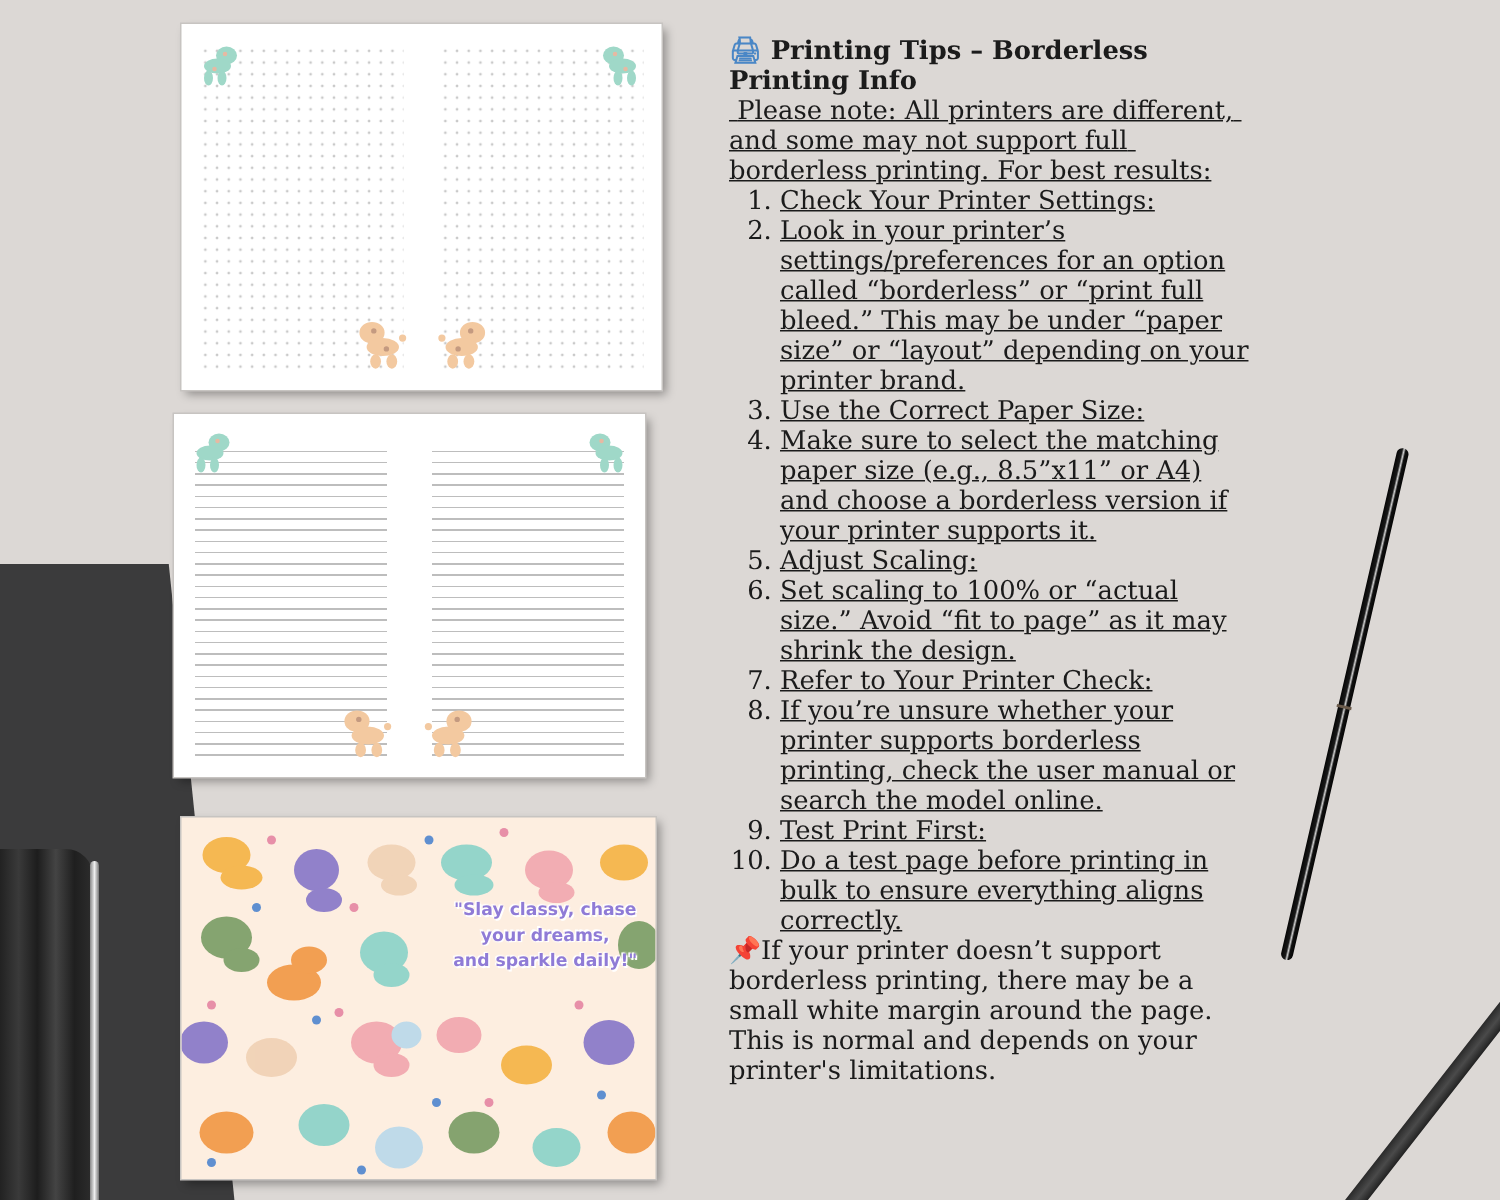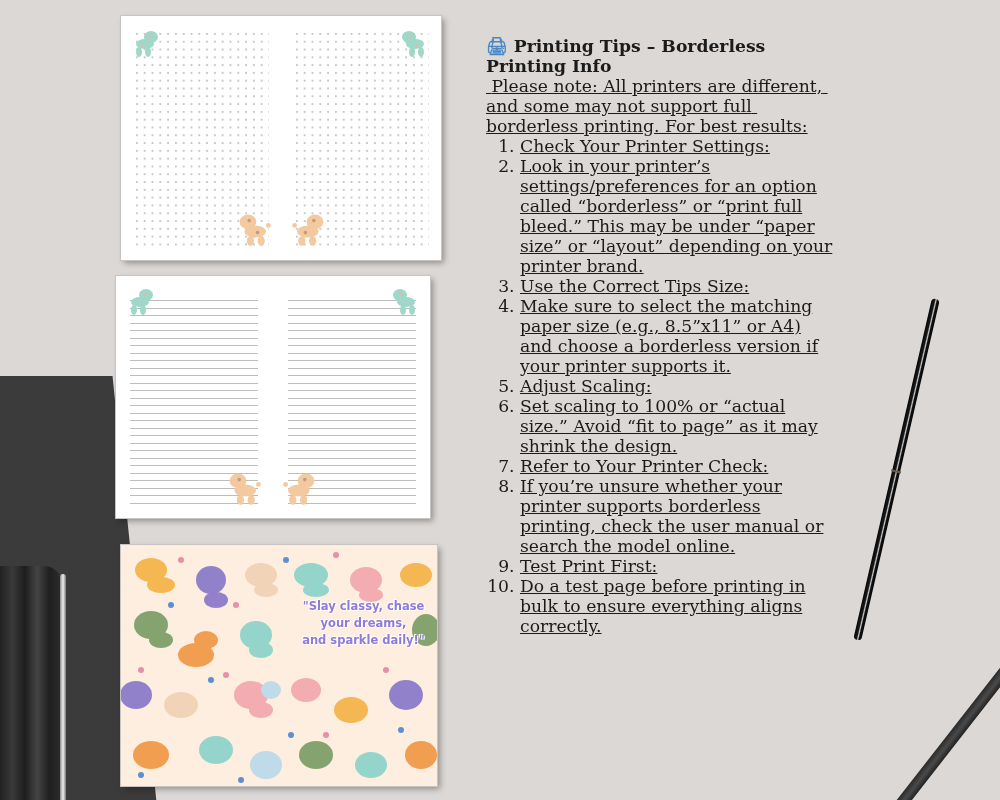--- a/index.html
+++ b/index.html
@@ -51,21 +51,21 @@
     background-image: radial-gradient(circle, #c9c9c9 0.8px, transparent 1.1px);
     background-size:7.8px 7.8px;
   }
   .lines {
     background-image: repeating-linear-gradient(to bottom, transparent 0, transparent 6.5px, #bdbdbd 6.5px, #bdbdbd 7.5px);
   }
   .dog {
     position:absolute; width:30px; height:30px;
   }
   .text-panel {
-    position:absolute; left:486px; top:36px; width:350px;
+    position:absolute; left:486px; top:24px; width:350px;
     font-size:17.2px; line-height:20px; color:#1b1b1b;
   }
   .title { font-weight:bold; }
   .printer-icon { color:#4a87c6; }
   ol.steps { margin:0; padding:0 0 0 34px;text-decoration:underline; }
   ol.steps li { padding-left:0; }
   .note-pin { color:#d9333c; }
   .quote {
     position:absolute; left:175px; top:53px; width:135px; text-align:center;
     font-family:"DejaVu Sans", sans-serif; font-weight:bold; font-size:11.5px; line-height:17px;
@@ -266,22 +266,25 @@
 
 <div class="text-panel">
   <div class="title">
     <span class="printer-icon">🖨</span>
     <span>Printing Tips – Borderless Printing Info</span>
   </div>
   <div style="white-space:pre-wrap;text-decoration:underline;"> Please note: All printers are different, and some may not support full borderless printing. For best results:</div>
   <ol class="steps">
     <li>Check Your Printer Settings:</li>
     <li> Look in your printer’s settings/preferences for an option called “borderless” or “print full bleed.” This may be under “paper size” or “layout” depending on your printer brand.</li>
-    <li>Use the Correct Tips Size:</li>
+    <li>Use the Correct Paper Size:</li>
     <li> Make sure to select the matching paper size (e.g., 8.5”x11” or A4) and choose a borderless version if your printer supports it.</li>
     <li>Adjust Scaling:</li>
     <li> Set scaling to 100% or “actual size.” Avoid “fit to page” as it may shrink the design.</li>
     <li>Refer to Your Printer Check:</li>
     <li> If you’re unsure whether your printer supports borderless printing, check the user manual or search the model online.</li>
     <li>Test Print First:</li>
     <li> Do a test page before printing in bulk to ensure everything aligns correctly.</li>
   </ol>
+  <div>
+    <span class="note-pin">📌</span><span>If your printer doesn’t support borderless printing, there may be a small white margin around the page. This is normal and depends on your printer's limitations.</span>
+  </div>
 </div>
 
 </body></html>

